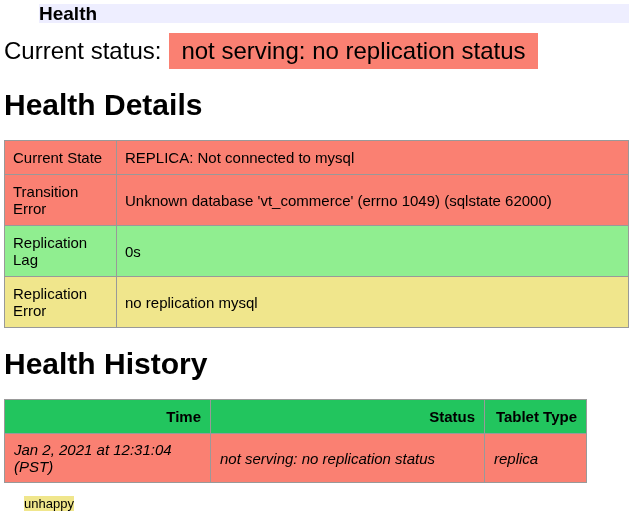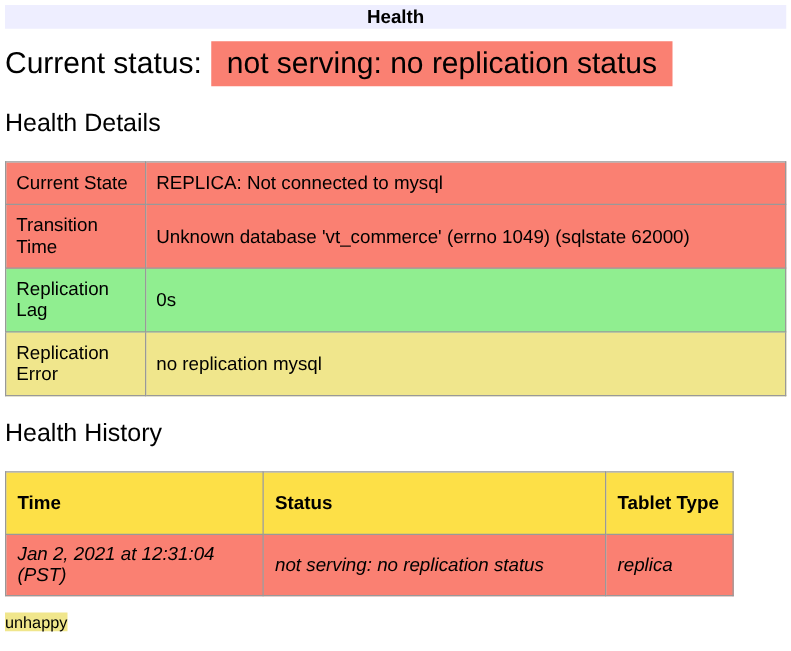--- a/index.html
+++ b/index.html
@@ -8,68 +8,69 @@
     width: 633px; height: 521px;
     background: #fff;
     color: #000;
     font-family: "Liberation Sans", "DejaVu Sans", sans-serif;
     overflow: hidden;
   }
   body { padding: 4px 4px 0 4px; }
 
   
   .healthy   { background-color: var(--healthy); padding-left: 43px; }
-  .unhappy   { background-color: var(--unhappy); }
+  .unhappy   { background-color: var(--unhappy); margin-left: 20px; }
   .unhealthy { background-color: var(--unhealthy); }
 
   .title-bar {
     background-color: var(--header-bar);
-    text-align: center;
+    text-align: left;
     font-weight: bold;
-    font-size: 15px;
+    font-size: 19px;
     line-height: 19px;
     height: 19px;
+    margin-left: 35px;
   }
 
   .current-status {
     margin-top: 10px;
     font-size: 24px;
     line-height: 28px;
     white-space: nowrap;
   }
   .status-badge {
     display: inline-block;
     margin-left: 8px;
     padding: 4px 12px;
   }
 
   h2 {
-    font-size: 20px;
-    font-weight: normal;
+    font-size: 30px;
+    font-weight: bold;
     margin: 19px 0 18px 0;
   }
 
   table { border-collapse: collapse; }
   td, th {
     border: 1px solid #999;
     font-size: 15px;
     padding: 8px 8px 8px 8px;
     vertical-align: middle;
   }
 
   .details-table { width: 625px; }
   .details-table td { height: 17px; }
   .details-table .label-col { width: 112px; }
 
   .history-table { margin-top: 7px; }
   .history-table th {
-    background: #fde047;
+    background: #22c55e;
     font-weight: bold;
-    text-align: left;
-    height: 50px;
+    text-align: right;
+    height: 34px;
     padding: 7px 9px;
   }
   .history-table td { height: 35px; padding: 7px 9px; font-style: italic; }
   .history-table .col-time   { width: 206px; }
   .history-table .col-status { width: 274px; }
   .history-table .col-type   { width: 102px; }
 
   dl.legend {
     margin: 13px 0 0 0;
     font-size: 13px;
@@ -91,21 +92,21 @@
 
 <h2>Health Details</h2>
 
 <table class="details-table">
   <tbody>
     <tr class="unhealthy">
       <td class="label-col">Current State</td>
       <td>REPLICA: Not connected to mysql</td>
     </tr>
     <tr class="unhealthy">
-      <td class="label-col">Transition Time</td>
+      <td class="label-col">Transition Error</td>
       <td>Unknown database 'vt_commerce' (errno 1049) (sqlstate 62000)</td>
     </tr>
     <tr class="healthy">
       <td class="label-col">Replication Lag</td>
       <td>0s</td>
     </tr>
     <tr class="unhappy">
       <td class="label-col">Replication Error</td>
       <td>no replication mysql</td>
     </tr>

